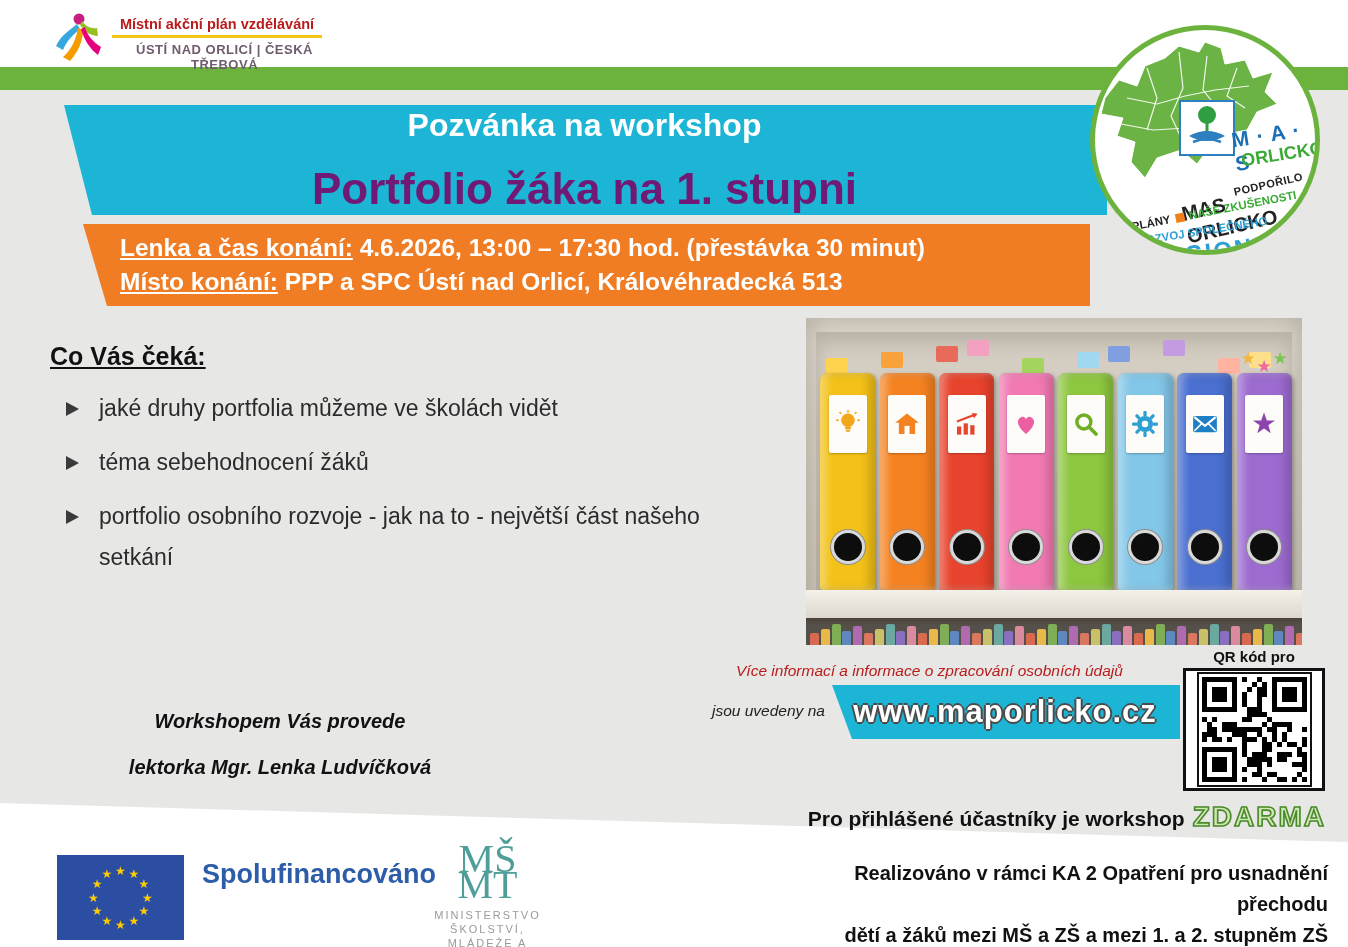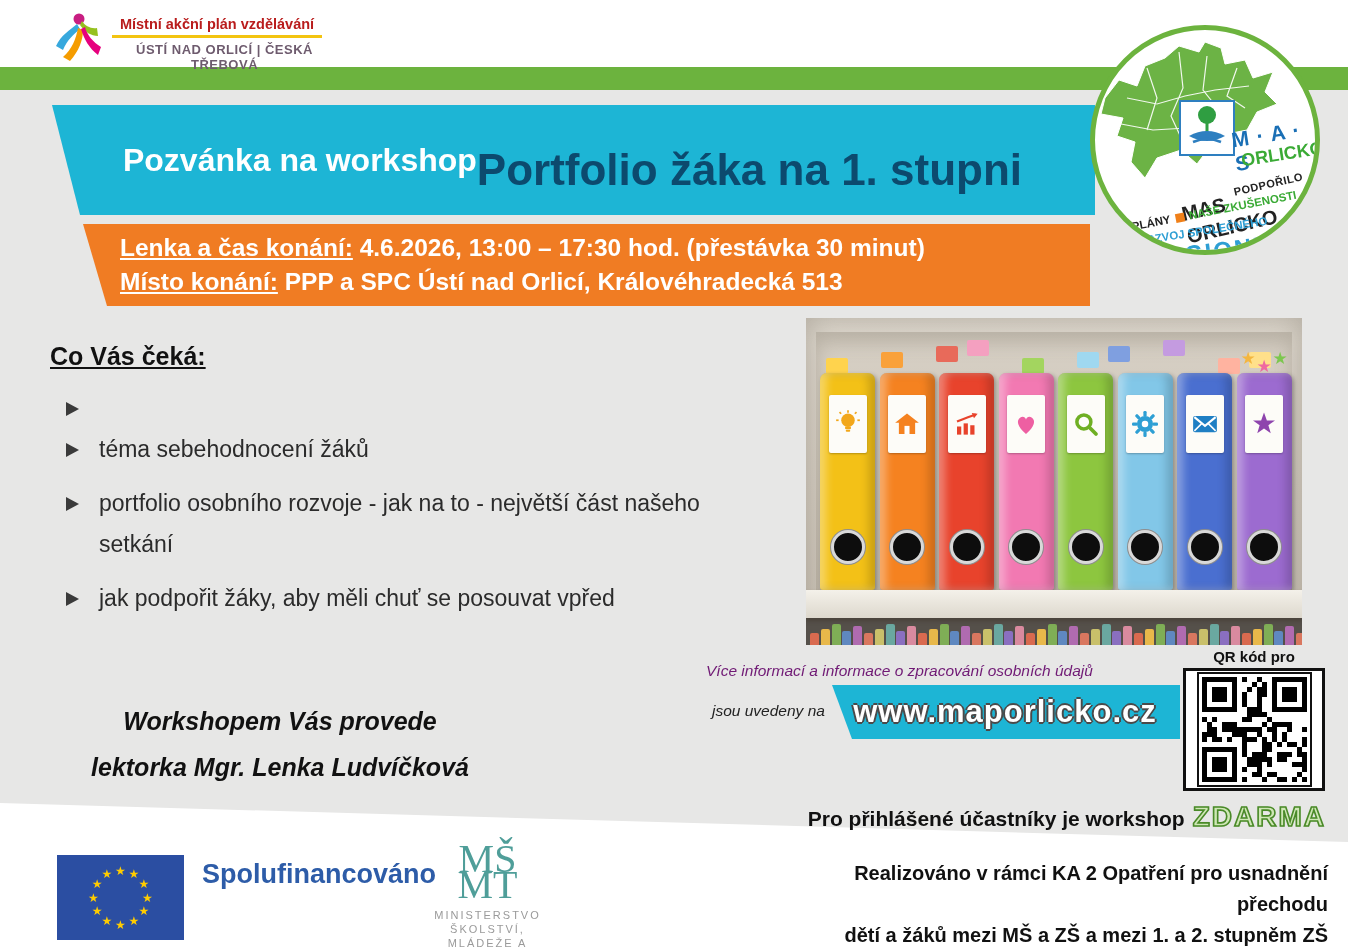--- a/index.html
+++ b/index.html
@@ -32,41 +32,41 @@
   .mas-row1{left:2px;top:176px;width:220px;display:flex;align-items:center;gap:5px;transform:rotate(-11deg);}
   .mas-vase{font-size:11.5px;font-weight:bold;color:#222;}
   .mas-nase{font-size:11.5px;font-weight:bold;color:#3aaa35;}
   .sq{display:inline-block;width:9px;height:9px;background:#f08019;}
   .mas-row2{left:28px;top:196px;display:flex;align-items:center;gap:5px;transform:rotate(-9deg);}
   .mas-rozvoj{font-size:11.5px;font-weight:bold;color:#2e9fd4;}
   .mas-regionu{left:52px;top:208px;font-size:24px;font-weight:bold;color:#2e9fd4;letter-spacing:2px;transform:rotate(-7deg);}
   .tree-box{left:84px;top:70px;width:56px;height:56px;background:#fff;border:2px solid #2e7fc0;box-sizing:border-box;}
 
   
-  .banner-blue{left:50px;top:105px;width:1045px;height:110px;background:#1db5d5;
+  .banner-blue{left:62px;top:105px;width:1045px;height:110px;background:#1db5d5;
                clip-path:polygon(2px 0,100% 0,100% 100%,30px 100%);
-               display:flex;flex-direction:row;justify-content:center;align-items:center;z-index:10;}
+               display:flex;flex-direction:column;justify-content:center;align-items:center;z-index:10;}
   .banner-blue .t1{font-size:32px;font-weight:bold;color:#fff;}
-  .banner-blue .t2{font-size:44px;font-weight:bold;color:#0c4a6e;margin-top:20px;text-align:right;}
+  .banner-blue .t2{font-size:44px;font-weight:bold;color:#701a75;margin-top:20px;text-align:right;}
 
   .banner-orange{left:80px;top:224px;width:1010px;height:82px;background:#f07c23;
                  clip-path:polygon(3px 0,100% 0,100% 100%,27px 100%);
                  display:flex;flex-direction:column;justify-content:center;padding-left:40px;box-sizing:border-box;z-index:10;}
   .banner-orange p{margin:3px 0;font-size:24.5px;font-weight:bold;color:#fff;}
   .banner-orange .lbl{text-decoration:underline;}
 
   
   .agenda-heading{left:50px;top:342px;font-size:25px;font-weight:bold;text-decoration:underline;color:#111;}
   .agenda-list{left:66px;top:388px;width:662px;}
   .agenda-item{display:flex;gap:20px;margin-bottom:13px;font-size:23px;line-height:41px;color:#2b2b2b;}
   .arrow{flex:none;width:0;height:0;border-left:13px solid #3a3a3a;border-top:7px solid transparent;
          border-bottom:7px solid transparent;margin-top:14px;}
 
   
-  .lecturer{left:70px;top:698px;width:420px;text-align:center;font-size:25px;font-weight:bold;
+  .lecturer{left:70px;top:698px;width:420px;text-align:center;font-size:20px;font-weight:bold;
             font-style:italic;line-height:46px;color:#111;}
 
   
   .photo{left:806px;top:318px;width:496px;height:327px;background:linear-gradient(#ded8ce,#cac2b6);
          box-shadow:inset 0 0 30px rgba(90,80,65,.35);overflow:hidden;}
   .photo .backwall{position:absolute;left:10px;top:14px;right:10px;height:284px;
          background:linear-gradient(#d8d1c6,#bfb7aa);box-shadow:inset 0 10px 20px rgba(80,70,55,.25);}
   .photo .shelf{position:absolute;left:0;top:272px;width:100%;height:28px;
          background:linear-gradient(#f4f1ea,#ddd8cd);box-shadow:0 3px 4px rgba(60,50,40,.45);z-index:6;}
   .photo .under{position:absolute;left:0;top:300px;width:100%;height:27px;background:#55504a;overflow:hidden;z-index:5;}
@@ -75,21 +75,21 @@
           box-shadow:inset 6px 0 8px rgba(255,255,255,.35),inset -6px 0 10px rgba(0,0,0,.18),2px 2px 4px rgba(0,0,0,.3);}
   .binder .label{position:absolute;left:50%;transform:translateX(-50%);top:22px;width:38px;height:58px;
           background:#fdfcf8;border-radius:2px;box-shadow:0 1px 2px rgba(0,0,0,.25);
           display:flex;align-items:center;justify-content:center;}
   .binder .hole{position:absolute;left:50%;transform:translateX(-50%);bottom:26px;width:34px;height:34px;
           border-radius:50%;background:#0d0d0d;border:3px solid #d9d9d9;box-shadow:0 0 0 1px #8d8d8d;box-sizing:border-box;}
   .tab{position:absolute;width:22px;height:16px;border-radius:2px;z-index:3;top:42px;}
   .topstar{position:absolute;z-index:3;font-size:17px;top:32px;}
 
   
-  .info-line1{left:706px;top:662px;font-size:15.5px;font-style:italic;color:#701a75;}
+  .info-line1{left:736px;top:662px;font-size:15.5px;font-style:italic;color:#b91c1c;}
   .info-line2{left:712px;top:702px;font-size:15.5px;font-style:italic;color:#222;}
   .banner-web{left:830px;top:685px;width:350px;height:54px;background:#1db5d5;
               clip-path:polygon(2px 0,100% 0,100% 100%,22px 100%);
               display:flex;align-items:center;justify-content:center;z-index:8;}
   .banner-web span{font-size:31px;font-weight:bold;color:#fff;letter-spacing:1px;
               text-shadow:-2px 0 #4a4a4a,2px 0 #4a4a4a,0 -2px #4a4a4a,0 2px #4a4a4a,1px 1px #4a4a4a;}
 
   .banner-green{left:570px;top:733px;width:610px;height:66px;background:#6cb33e;
                 clip-path:polygon(2px 0,100% 0,100% 100%,22px 100%);
                 display:flex;flex-direction:column;justify-content:center;padding-right:14px;box-sizing:border-box;z-index:8;}
@@ -177,32 +177,29 @@
 
   <div class="abs banner-orange">
     <p><span class="lbl">Lenka a čas konání:</span><span> 4.6.2026, 13:00 – 17:30 hod. (přestávka 30 minut)</span></p>
     <p><span class="lbl">Místo konání:</span><span> PPP a SPC Ústí nad Orlicí, Královéhradecká 513</span></p>
   </div>
 
   <div class="abs agenda-heading">Co Vás čeká:</div>
   <div class="abs agenda-list" id="agenda-list">
       <div class="agenda-item">
         <span class="arrow"></span>
+        <span>jaké druhy portfolia můžeme ve školách vidět</span>
       </div>
       <div class="agenda-item">
         <span class="arrow"></span>
         <span>téma sebehodnocení žáků</span>
       </div>
       <div class="agenda-item">
         <span class="arrow"></span>
         <span>portfolio osobního rozvoje - jak na to - největší část našeho setkání</span>
-      </div>
-      <div class="agenda-item">
-        <span class="arrow"></span>
-        <span>jak podpořit žáky, aby měli chuť se posouvat vpřed</span>
       </div>
     </div>
 
   <div class="abs lecturer">
     <div>Workshopem Vás provede</div>
     <div>lektorka Mgr. Lenka Ludvíčková</div>
   </div>
 
   <div class="abs photo" id="photo">
     <div class="backwall"></div>

